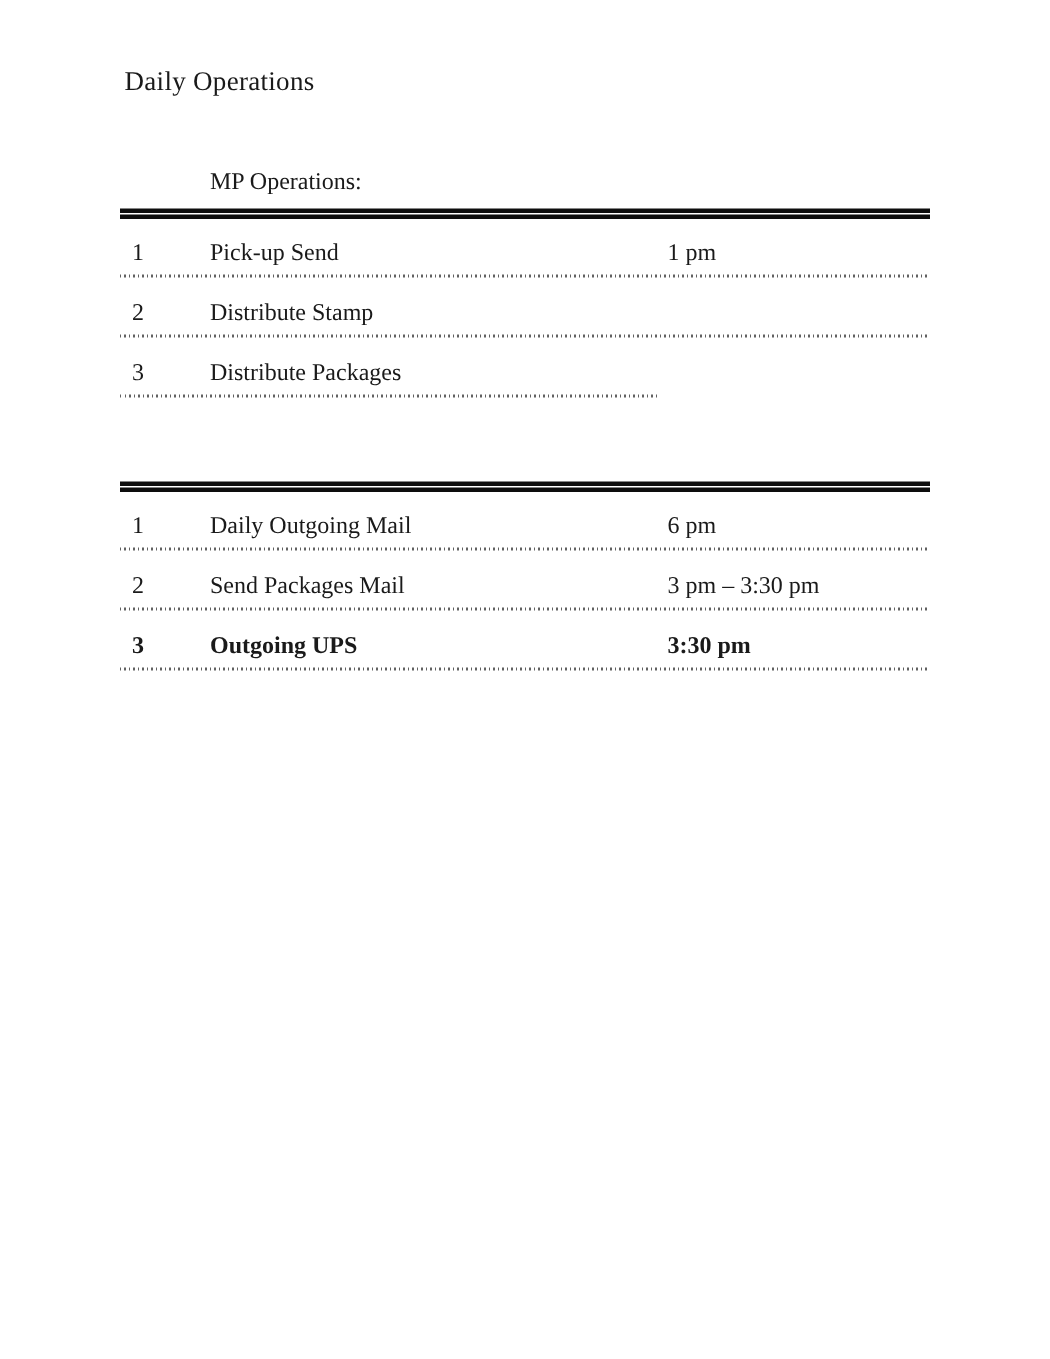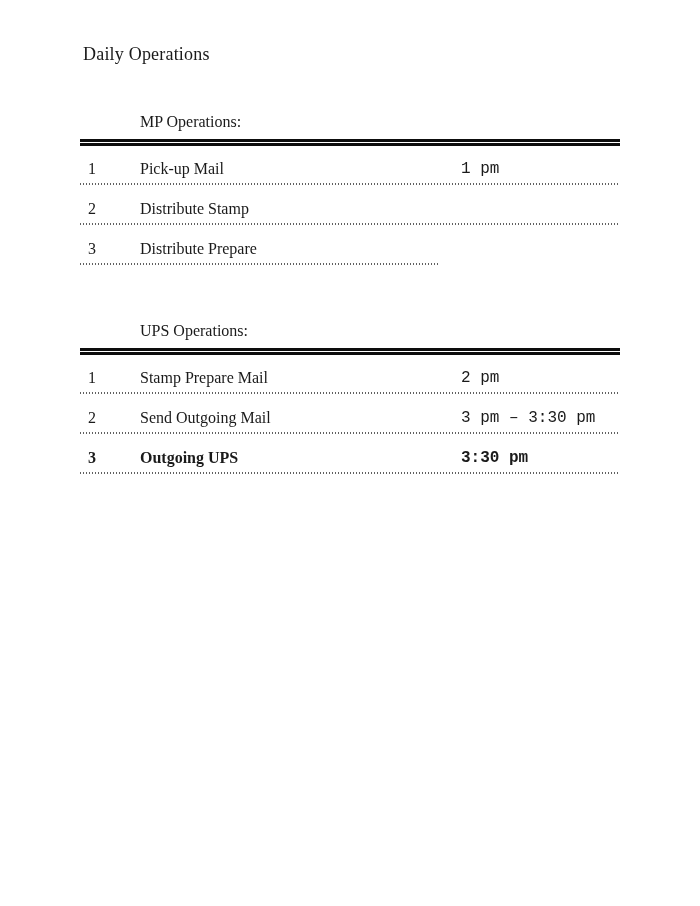--- a/index.html
+++ b/index.html
@@ -51,21 +51,21 @@
     font-size: 16px;
     line-height: 18px;
   }
   .row .num {
     position: absolute; left: 8px; top: 14px;
   }
   .row .task {
     position: absolute; left: 60px; top: 14px;
   }
   .row .time {
-    position: absolute; left: 381px; top: 14px; font-family: Liberation Mono, monospace;
+    position: absolute; left: 365px; top: 14px;
   }
   .row.bold { font-weight: bold; }
   .dotline {
     position: absolute;
     left: 0; bottom: 1px;
     height: 2px;
     width: 100%;
     background-image: repeating-linear-gradient(to right, #454545 0 1px, rgba(0,0,0,0) 1px 3px);
     background-size: 100% 1px;
     background-repeat: repeat-y;
@@ -79,54 +79,53 @@
 <div class="page">
 
   <div class="doc-title">Daily Operations</div>
 
   <div class="section section-mp">
     <h2 class="section-heading">MP Operations:</h2>
     <div class="divider-bar"></div>
 
     <div class="row">
       <span class="num">1</span>
-      <span class="task">Pick-up Mail</span>
+      <span class="task">Pick-up Send</span>
       <span class="time">1 pm</span>
       <div class="dotline"></div>
     </div>
 
     <div class="row">
       <span class="num">2</span>
       <span class="task">Distribute Stamp</span>
       <span class="time"></span>
       <div class="dotline"></div>
     </div>
 
     <div class="row">
       <span class="num">3</span>
-      <span class="task">Distribute Prepare</span>
+      <span class="task">Distribute Packages</span>
       <span class="time"></span>
       <div class="dotline short"></div>
     </div>
   </div>
 
   <div class="section section-ups">
-    <h2 class="section-heading">UPS Operations:</h2>
     <div class="divider-bar"></div>
 
     <div class="row">
       <span class="num">1</span>
-      <span class="task">Stamp Prepare Mail</span>
-      <span class="time">2 pm</span>
+      <span class="task">Daily Outgoing Mail</span>
+      <span class="time">6 pm</span>
       <div class="dotline"></div>
     </div>
 
     <div class="row">
       <span class="num">2</span>
-      <span class="task">Send Outgoing Mail</span>
+      <span class="task">Send Packages Mail</span>
       <span class="time">3 pm – 3:30 pm</span>
       <div class="dotline"></div>
     </div>
 
     <div class="row bold">
       <span class="num">3</span>
       <span class="task">Outgoing UPS</span>
       <span class="time">3:30 pm</span>
       <div class="dotline"></div>
     </div>

